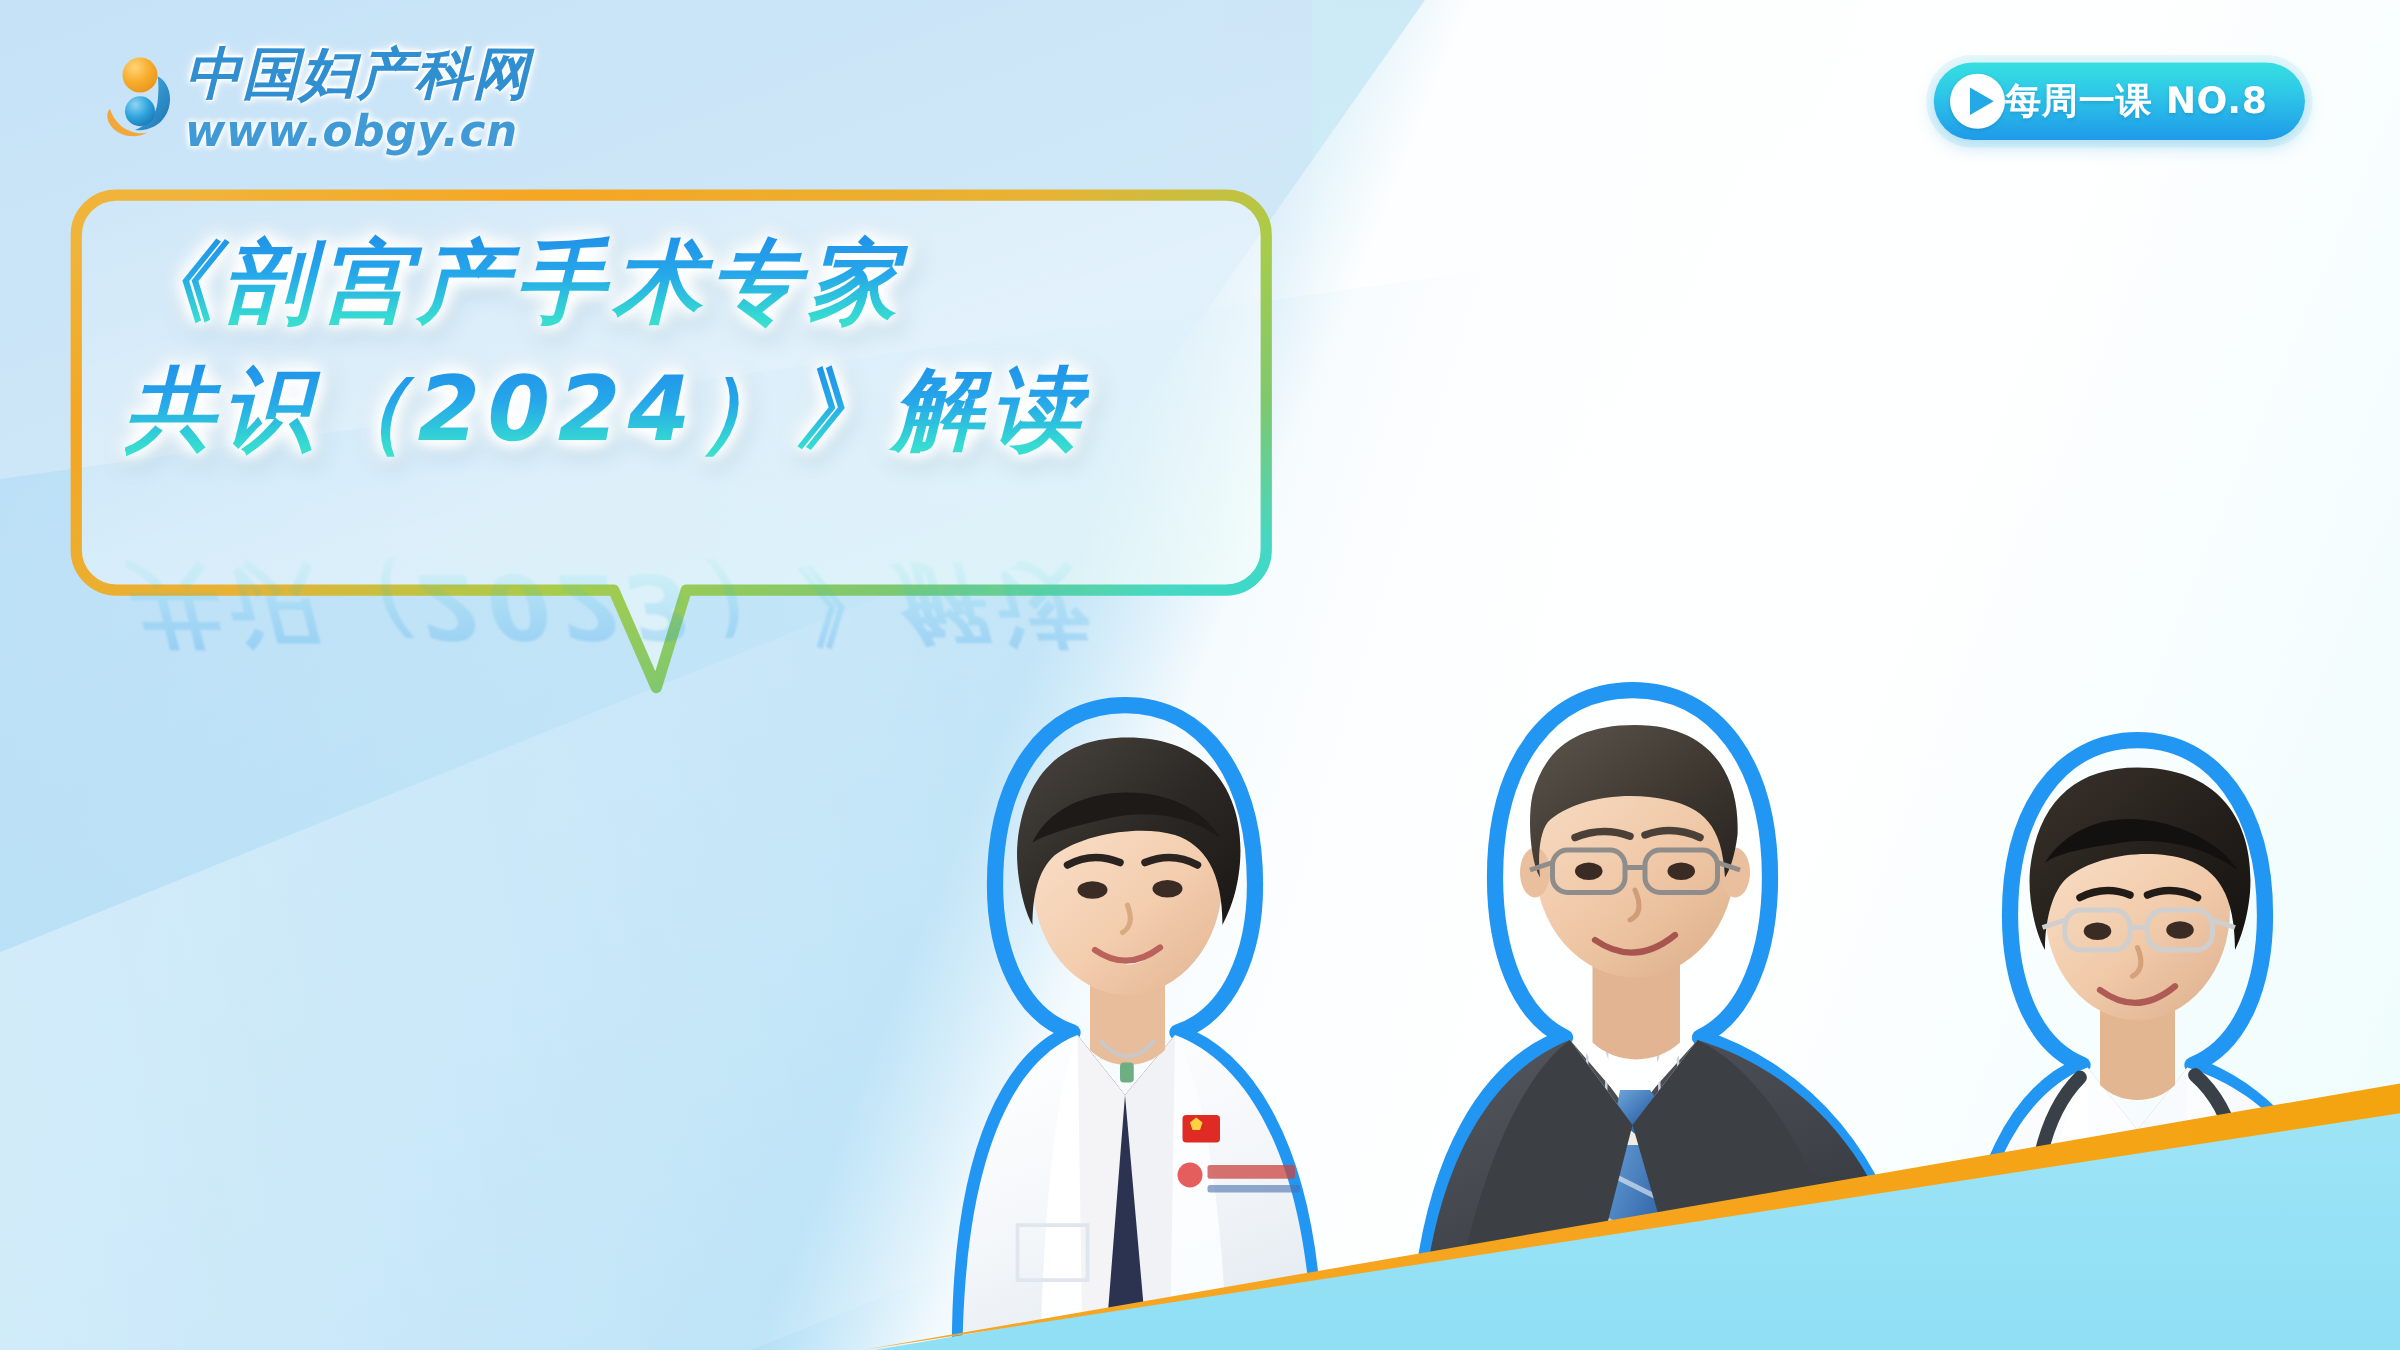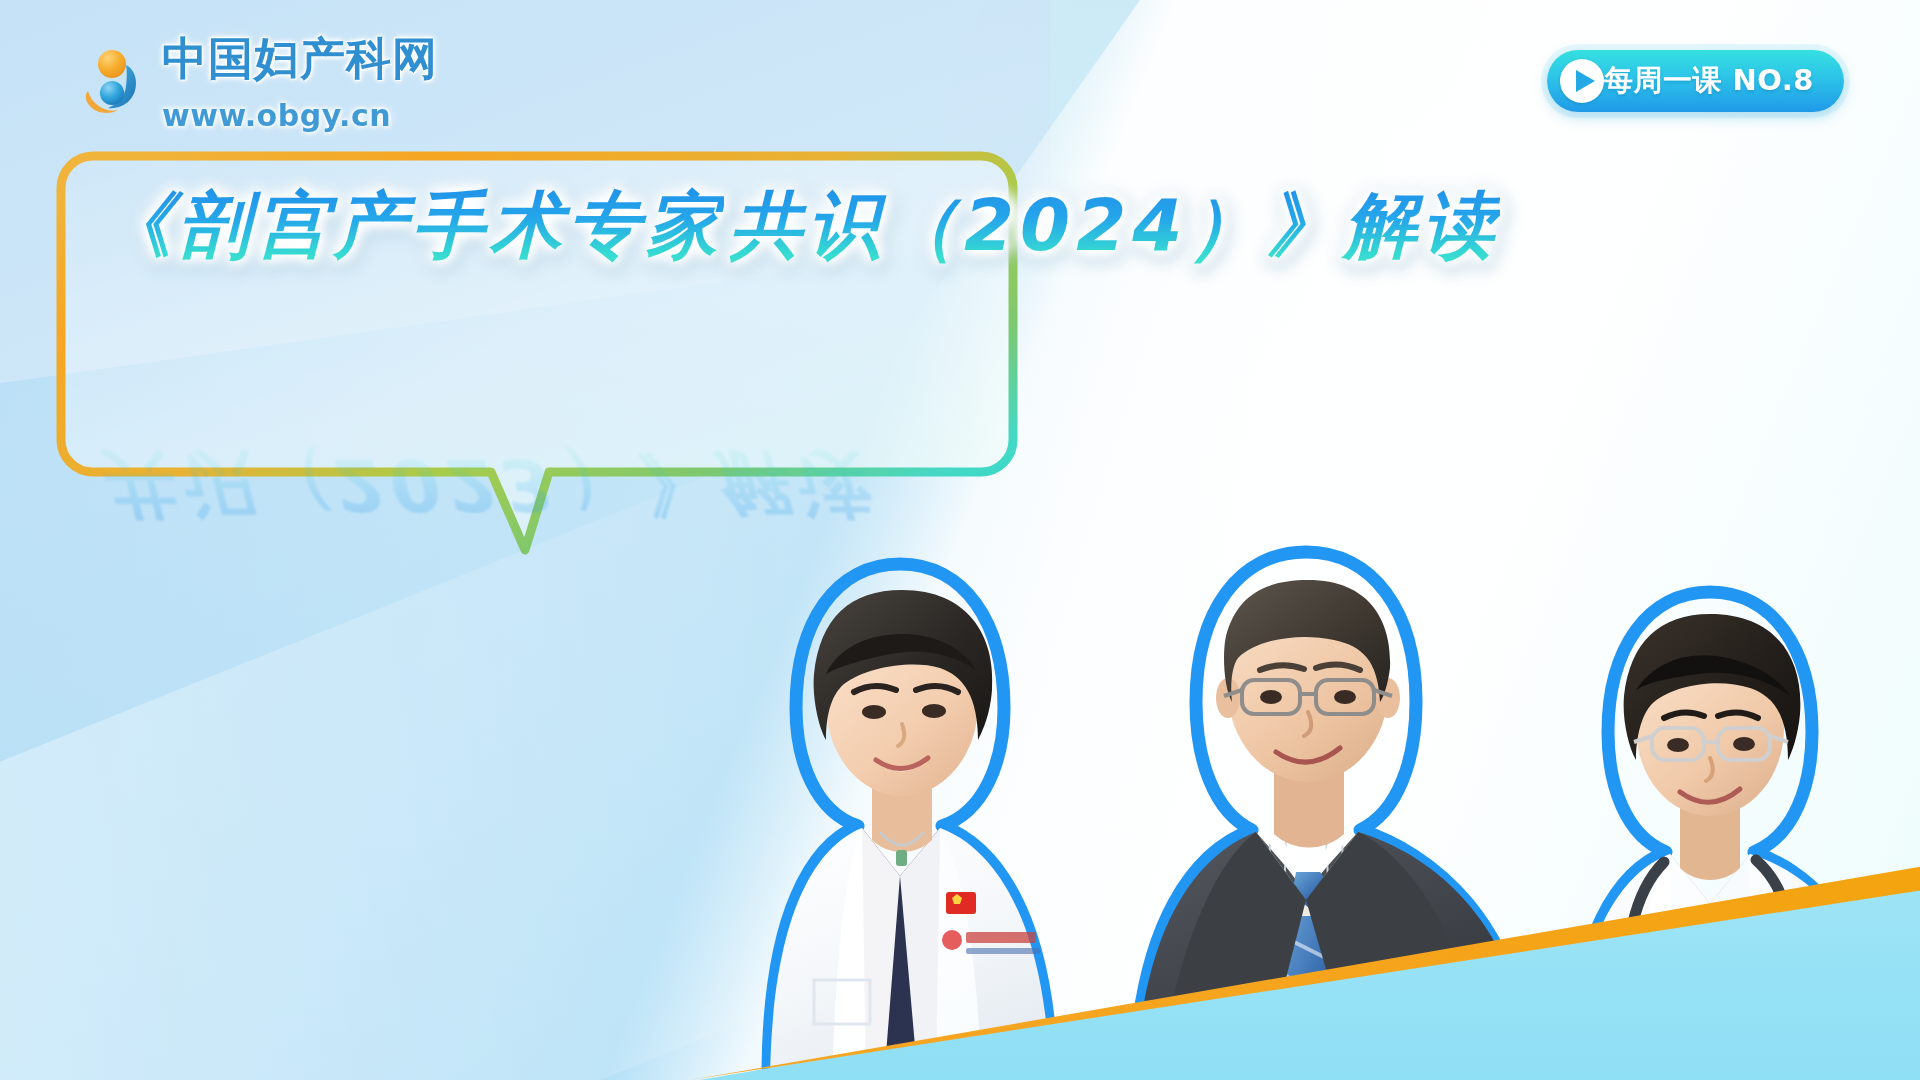--- a/index.html
+++ b/index.html
@@ -49,30 +49,30 @@
     background:linear-gradient(180deg,#9fe4f6 0%,#8fdff5 100%);
     clip-path:polygon(100% 0, 100% 100%, 0 100%);
   }
   #footer-orange{
     left:690px;bottom:0;width:1240px;height:215px;
     background:linear-gradient(90deg,#f5a623 0%,#f6a41c 55%,#f3a40f 100%);
     clip-path:polygon(100% 0, 100% 24px, 0 100%, 0 100%);
   }
 
   
-  #logo{position:absolute;left:82px;top:36px;display:flex;align-items:center;gap:14px;}
+  #logo{position:absolute;left:82px;top:36px;display:flex;align-items:center;font-style:italic;}
   #logo-mark{position:relative;width:66px;height:74px;flex:none;}
   #logo-text{display:flex;flex-direction:column;line-height:1;}
   .logo-cn{
     font-size:45px;font-weight:700;letter-spacing:1px;color:#2f8fd0;
     font-family:"DejaVu Sans","Liberation Sans",sans-serif;
     text-shadow:0 0 5px #fff,0 0 5px #fff,0 0 9px #fff,1px 1px 0 #fff,-1px -1px 0 #fff;
   }
   .logo-url{
-    font-size:30px;font-weight:600;letter-spacing:.5px;color:#3f9ad6;margin-top:20px;
+    font-size:35px;font-weight:600;letter-spacing:.5px;color:#3f9ad6;margin-top:8px;
     font-family:"DejaVu Sans","Liberation Sans",sans-serif;
     text-shadow:0 0 5px #fff,0 0 5px #fff,0 0 8px #fff;
   }
 
   
   #badge{
     position:absolute;right:76px;top:50px;height:62px;
     display:flex;align-items:center;padding:0 30px 0 13px;
     border-radius:34px;
     background:linear-gradient(180deg,#35e0e0 0%,#2ec7e8 40%,#1f9ae8 100%);
@@ -91,21 +91,21 @@
     font-family:"DejaVu Sans","Liberation Sans",sans-serif;
     text-shadow:0 2px 3px rgba(20,120,180,.35);
   }
 
   
   #bubble-wrap{position:absolute;left:55px;top:150px;width:980px;height:430px;}
   #bubble-svg{position:absolute;inset:0;width:100%;height:100%;overflow:visible;}
 
   #title-block{
     position:absolute;left:45px;top:28px;width:900px;
-    display:flex;flex-direction:row;gap:6px;
+    display:flex;flex-direction:column;gap:6px;
   }
   .title-line{
     font-size:72px;font-weight:700;font-style:italic;letter-spacing:6px;white-space:nowrap;
     font-family:"DejaVu Sans","Liberation Sans",sans-serif;
     background:linear-gradient(180deg,#1f8ce8 0%,#25a6ea 42%,#35d9d2 78%,#45e8c8 100%);
     -webkit-background-clip:text;background-clip:text;color:transparent;
     -webkit-text-stroke:0px transparent;
     filter:drop-shadow(0 0 7px #fff) drop-shadow(0 0 7px #fff) drop-shadow(0 0 5px #fff)
            drop-shadow(2px 4px 4px rgba(120,170,200,.45));
   }

